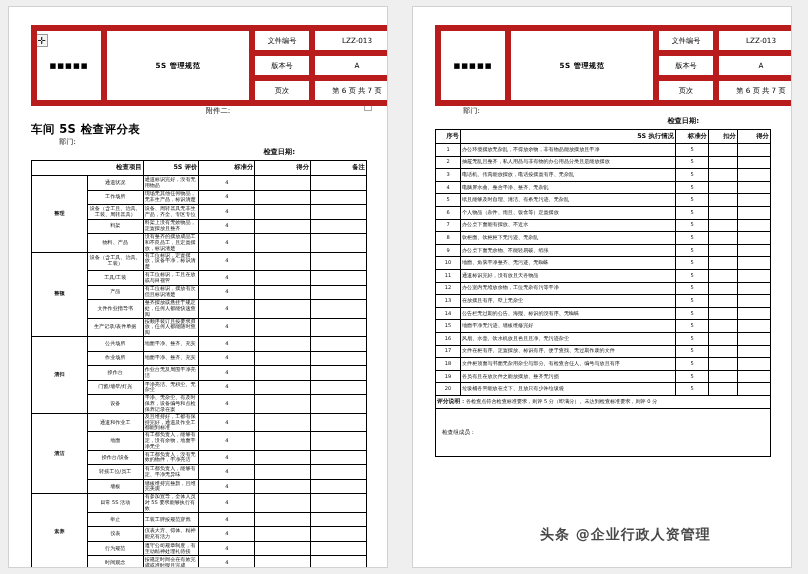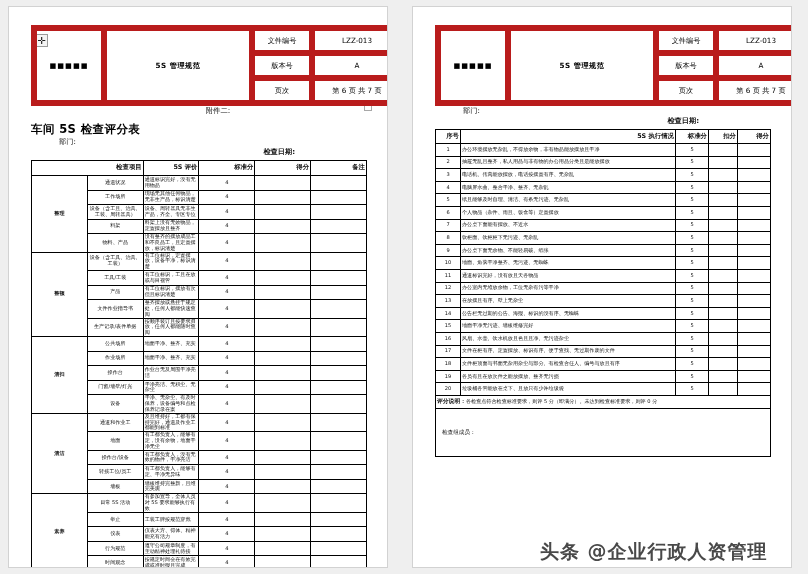--- a/index.html
+++ b/index.html
@@ -94,22 +94,22 @@
   .note-row td{
     text-align:left;padding:2px 3px;font-size:5.3px;height:12px;
   }
   .note-row b{font-size:5.8px;}
   .signbox2{
     border:1px solid #000;border-top:none;height:48px;box-sizing:border-box;
     font-size:5.6px;color:#111;padding:20px 0 0 6px;
   }
 
   .watermark{
-    position:absolute;left:540px;top:539px;
-    font-size:19px;color:#3a3a3a;font-weight:bold;letter-spacing:1px;
+    position:absolute;left:540px;top:526px;
+    font-size:14px;color:#3a3a3a;font-weight:bold;letter-spacing:1px;
     white-space:nowrap;opacity:.92;
   }
 </style>
 </head>
 <body>
 
 <div class="workspace">
 
   <div class="page page-left">
 

